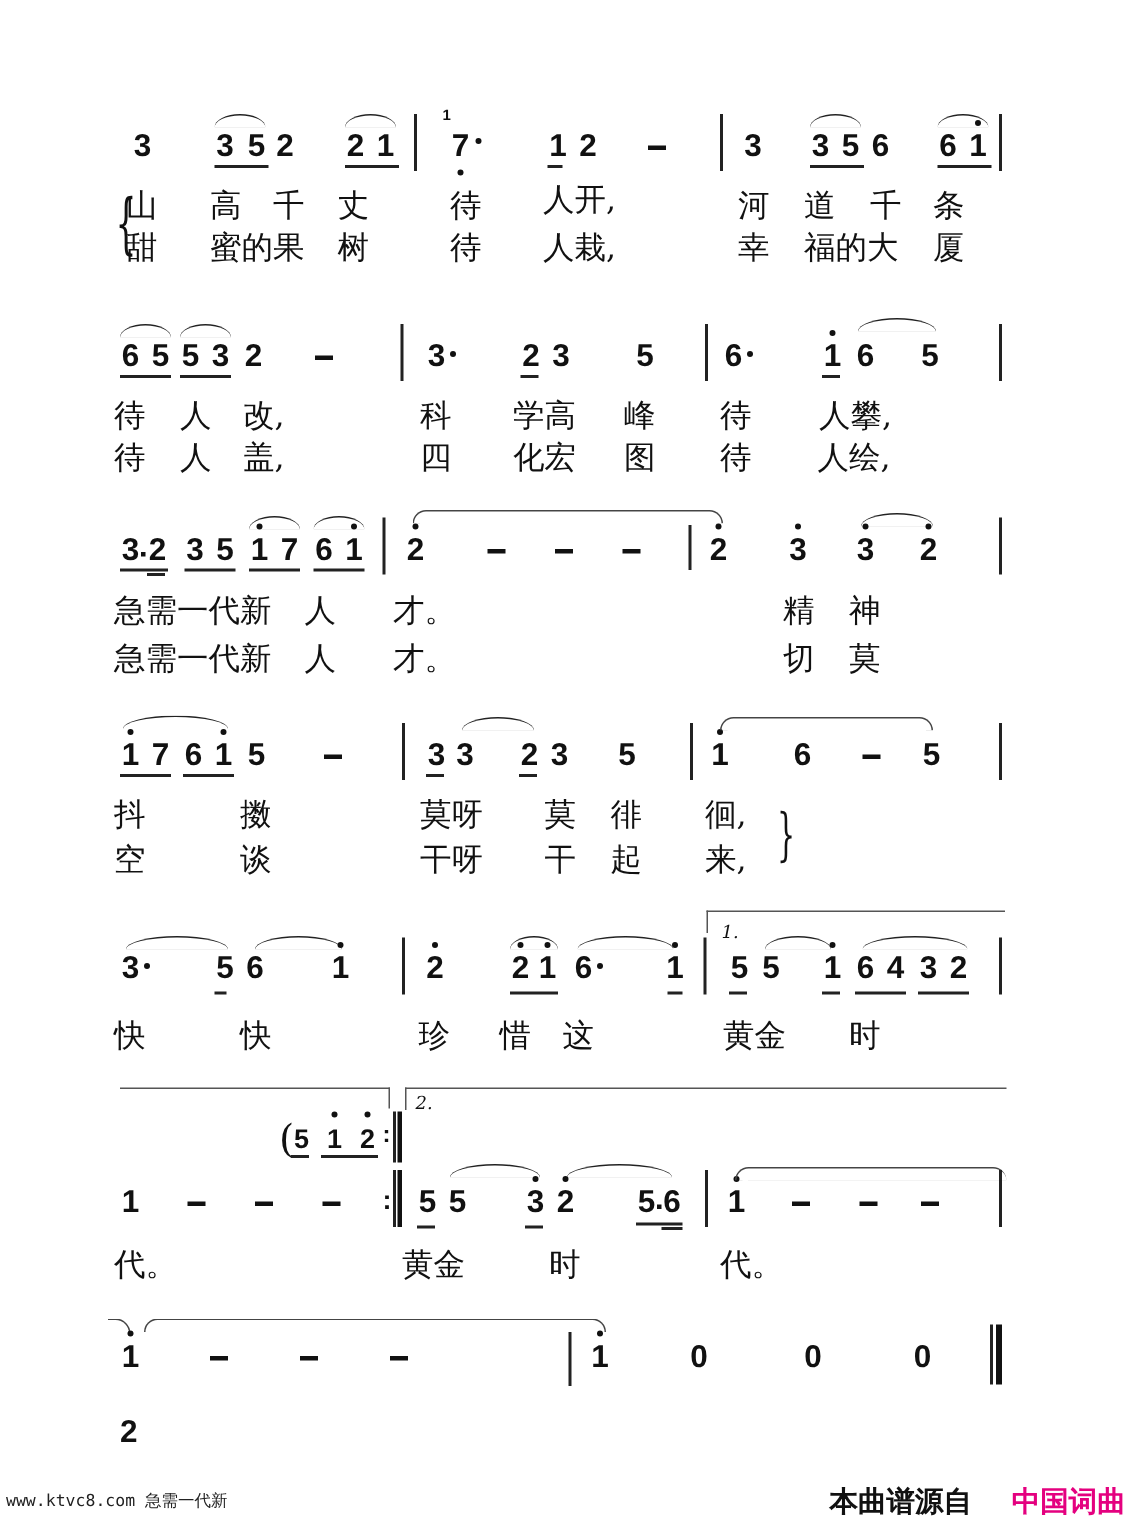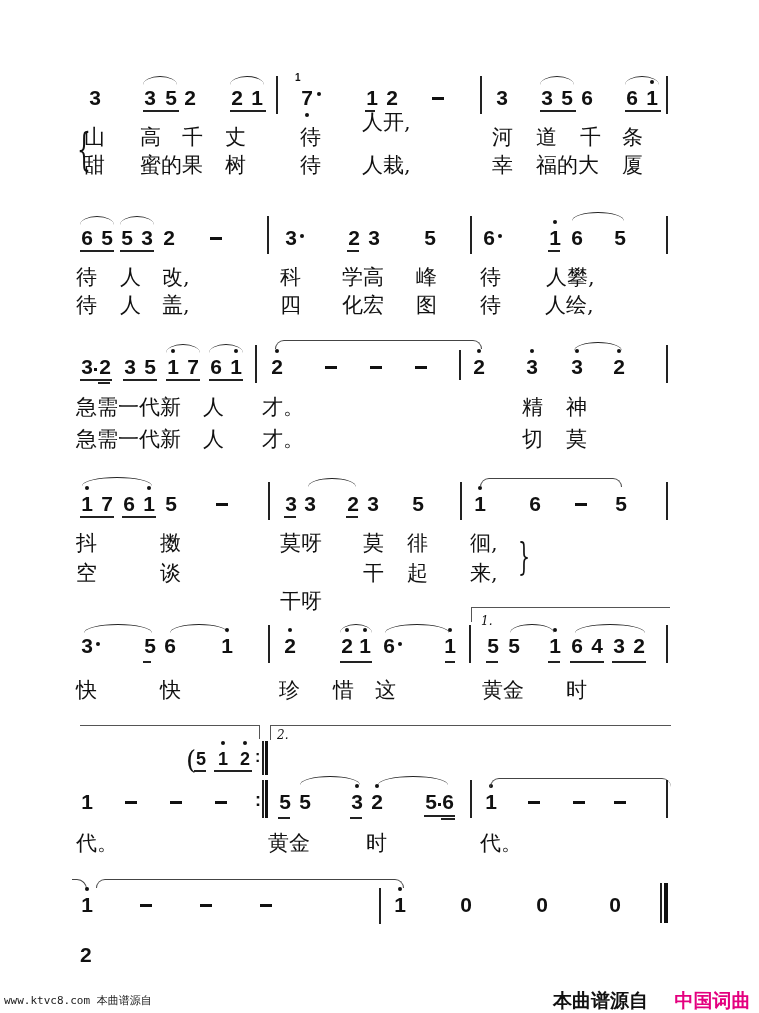--- a/index.html
+++ b/index.html
@@ -62,21 +62,21 @@
   <div class="ul" style="left:540px;top:110px;width:36px"></div>
   <div class="ul" style="left:625px;top:110px;width:36px"></div>
   <div class="bar" style="left:666px;top:76px;height:38px"></div>
 
   <div class="abs" style="left:70px;top:126px;font-size:44px;line-height:48px;font-family:'DejaVu Serif',serif;transform:scaleX(0.5)">{</div>
   <div class="lyric" style="left:84px;top:124px"><span>山</span></div>
   <div class="lyric" style="left:140px;top:124px">高</div>
   <div class="lyric" style="left:182px;top:124px">千</div>
   <div class="lyric" style="left:225px;top:124px">丈</div>
   <div class="lyric" style="left:300px;top:124px">待</div>
-  <div class="lyric" style="left:362px;top:109px">人开,</div>
+  <div class="lyric" style="left:362px;top:120px">人开,</div>
   <div class="lyric" style="left:492px;top:124px">河</div>
   <div class="lyric" style="left:536px;top:124px">道</div>
   <div class="lyric" style="left:580px;top:124px">千</div>
   <div class="lyric" style="left:622px;top:124px">条</div>
 
   <div class="lyric" style="left:84px;top:152px">甜</div>
   <div class="lyric" style="left:140px;top:152px">蜜的果</div>
   <div class="lyric" style="left:225px;top:152px">树</div>
   <div class="lyric" style="left:300px;top:152px">待</div>
   <div class="lyric" style="left:362px;top:152px">人栽,</div>
@@ -205,21 +205,21 @@
 
   <div class="lyric" style="left:76px;top:530px">抖</div>
   <div class="lyric" style="left:160px;top:530px">擞</div>
   <div class="lyric" style="left:280px;top:530px">莫呀</div>
   <div class="lyric" style="left:363px;top:530px">莫</div>
   <div class="lyric" style="left:407px;top:530px">徘</div>
   <div class="lyric" style="left:470px;top:530px">徊,</div>
 
   <div class="lyric" style="left:76px;top:560px">空</div>
   <div class="lyric" style="left:160px;top:560px">谈</div>
-  <div class="lyric" style="left:280px;top:588px">干呀</div>
+  <div class="lyric" style="left:280px;top:560px">干呀</div>
   <div class="lyric" style="left:363px;top:560px">干</div>
   <div class="lyric" style="left:407px;top:560px">起</div>
   <div class="lyric" style="left:470px;top:560px">来,</div>
 
   <div class="abs" style="left:512px;top:532px;font-size:38px;line-height:48px;font-family:'DejaVu Serif',serif;transform:scaleX(0.5)">}</div>
 </div>
 
 <div>
   <div class="note" style="left:80px;top:634px">3</div>
   <div class="abs" style="left:96px;top:642px;width:4px;height:4px;border-radius:50%;background:#111"></div>
@@ -330,18 +330,18 @@
   <div class="note" style="left:393px;top:893px">1<span class="dot-hi"></span></div>
   <div class="note" style="left:459px;top:893px">0</div>
   <div class="note" style="left:535px;top:893px">0</div>
   <div class="note" style="left:608px;top:893px">0</div>
   <div class="abs" style="left:660px;top:883px;width:2px;height:40px;background:#222"></div>
   <div class="abs" style="left:664px;top:883px;width:4px;height:40px;background:#111"></div>
 
   <div class="abs" style="left:80px;top:943px;font-size:21px;font-weight:bold">2</div>
 </div>
 
-<div class="footer-left">www.ktvc8.com 本曲谱源自</div>
+<div class="footer-left">www.ktvc8.com 急需一代新</div>
 <div class="footer-right">
   <span>本曲谱源自</span>
   <span style="display:inline-block;width:16px"></span>
   <span style="color:#e4007f">中国词曲网</span>
 </div>
 
 </body></html>

